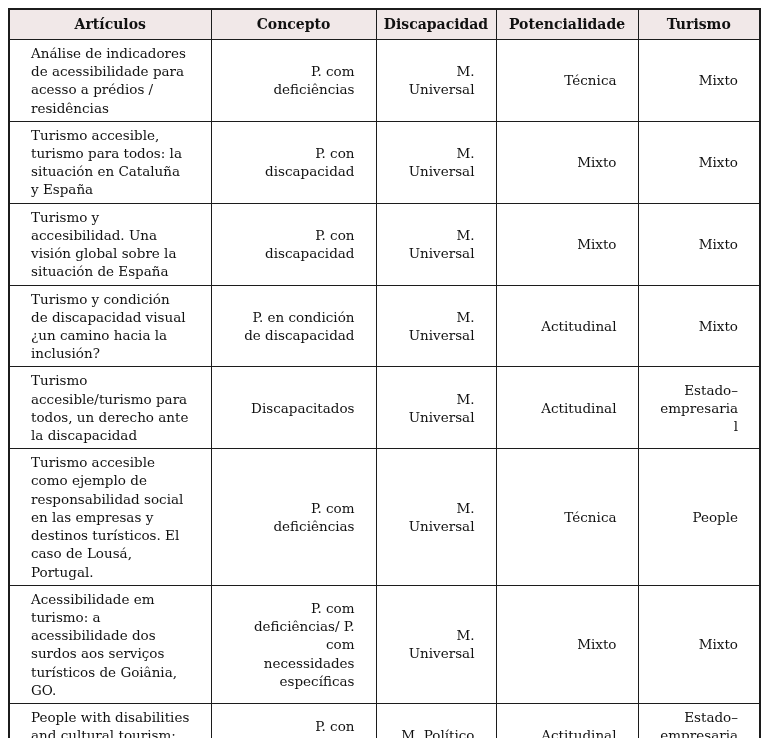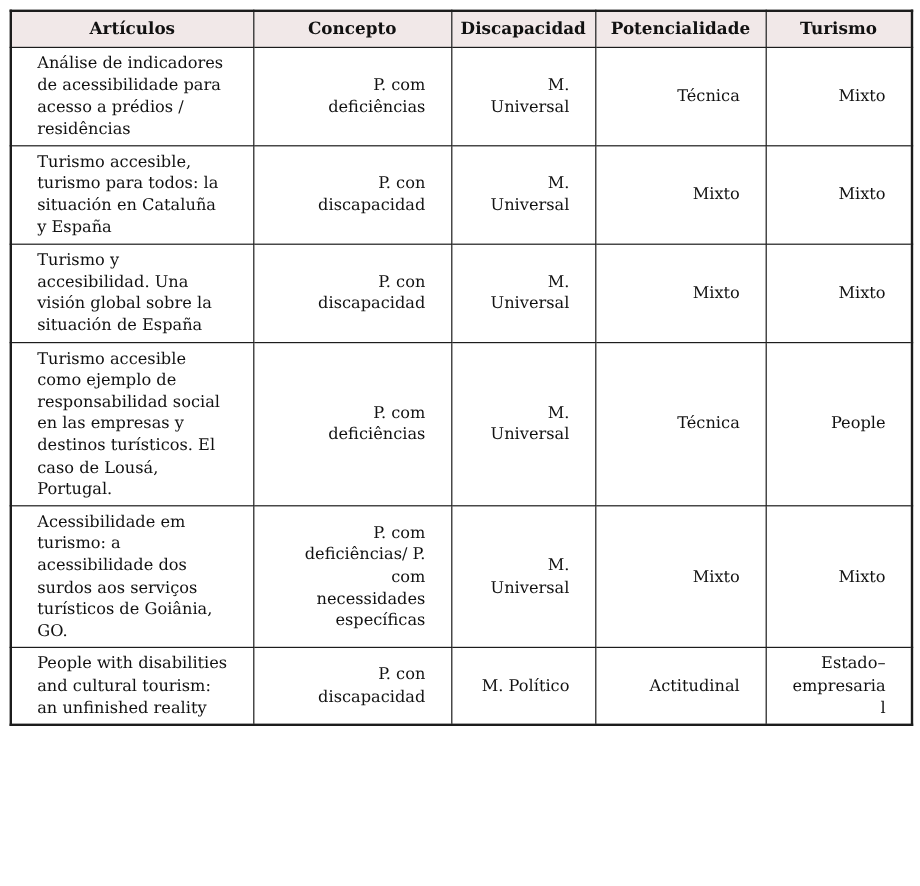--- a/index.html
+++ b/index.html
@@ -86,20 +86,34 @@
           <td class="col-center">Mixto</td>
         </tr>
         <tr>
           <td class="col-articulo">Turismo y accesibilidad. Una visión global sobre la situación de España</td>
           <td class="col-center">P.  con discapacidad</td>
           <td class="col-center">M. Universal</td>
           <td class="col-center">Mixto</td>
           <td class="col-center">Mixto</td>
         </tr>
         <tr>
+          <td class="col-articulo">Turismo y condición de discapacidad visual ¿un camino hacia la inclusión?</td>
+          <td class="col-center">P. en condición de discapacidad</td>
+          <td class="col-center">M. Universal</td>
+          <td class="col-center">Actitudinal</td>
+          <td class="col-center">Mixto</td>
+        </tr>
+        <tr>
+          <td class="col-articulo">Turismo accesible/turismo para todos, un derecho ante la discapacidad</td>
+          <td class="col-center">Discapacitados</td>
+          <td class="col-center">M. Universal</td>
+          <td class="col-center">Actitudinal</td>
+          <td class="col-center">Estado–empresarial</td>
+        </tr>
+        <tr>
           <td class="col-articulo">Turismo accesible como ejemplo de responsabilidad social en las empresas y destinos turísticos. El caso de Lousá, Portugal.</td>
           <td class="col-center">P. com deficiências</td>
           <td class="col-center">M. Universal</td>
           <td class="col-center">Técnica</td>
           <td class="col-center">People</td>
         </tr>
         <tr>
           <td class="col-articulo">Acessibilidade em turismo: a acessibilidade dos surdos aos serviços turísticos de Goiânia, GO.</td>
           <td class="col-center">P. com deficiências/ P. com necessidades específicas</td>
           <td class="col-center">M. Universal</td>

